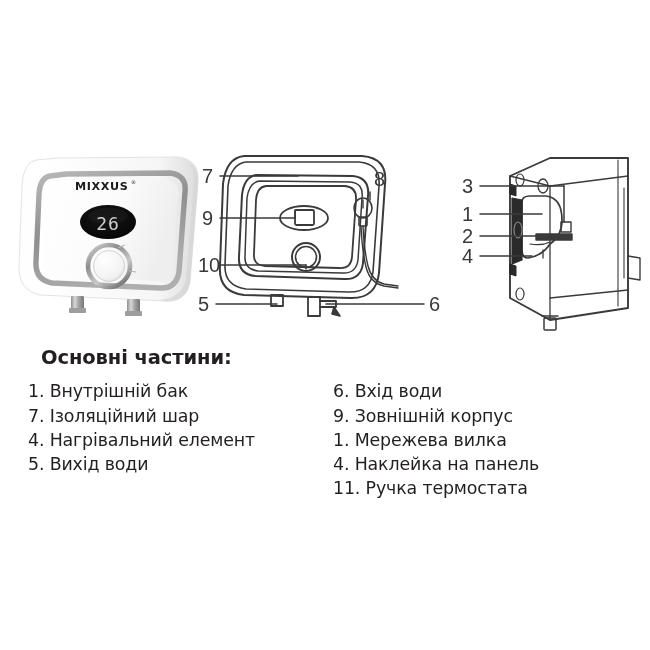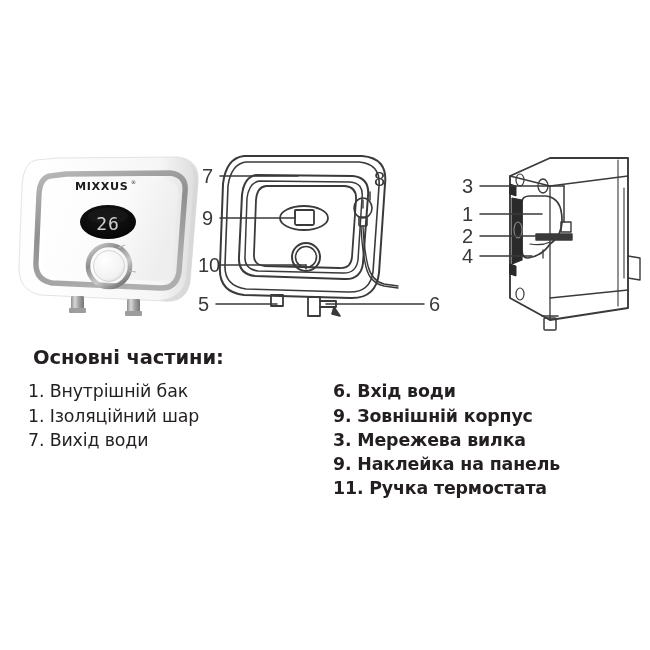--- a/index.html
+++ b/index.html
@@ -42,34 +42,34 @@
     left: 28px;
     top: 347px;
     width: 600px;
   }
   .parts-title {
     font-family: "DejaVu Sans", sans-serif;
     font-weight: bold;
     font-size: 19.5px;
     letter-spacing: -0.1px;
     color: #231f20;
-    margin: 0 0 11px 5px;
+    margin: 0 0 11px 13px;
     line-height: 1.1;
   }
   .parts-columns {
     display: flex;
     align-items: flex-start;
   }
   .parts-col {
     list-style: none;
     margin: 0;
     padding: 0;
   }
   #parts-col-left  { width: 305px; }
-  #parts-col-right { width: 295px; font-weight: bold; }
+  #parts-col-right { width: 295px; }
   .part-item {
     font-family: "DejaVu Sans", sans-serif;
     font-size: 17.4px;
     line-height: 24.2px;
     color: #231f20;
     white-space: nowrap;
     letter-spacing: -0.15px;
   }
 
   
@@ -265,25 +265,26 @@
   </div>
 
 </div>
 
 <div class="parts">
   <h2 class="parts-title">Основні частини:</h2>
 
   <div class="parts-columns">
     <ul class="parts-col" id="parts-col-left">
       <li class="part-item">1. Внутрішній бак</li>
-      <li class="part-item">1. Ізоляційний шар</li>
-      <li class="part-item">7. Вихід води</li>
+      <li class="part-item">7. Ізоляційний шар</li>
+      <li class="part-item">4. Нагрівальний елемент</li>
+      <li class="part-item">5. Вихід води</li>
     </ul>
 
     <ul class="parts-col" id="parts-col-right">
       <li class="part-item">6. Вхід води</li>
       <li class="part-item">9. Зовнішній корпус</li>
-      <li class="part-item">3. Мережева вилка</li>
-      <li class="part-item">9. Наклейка на панель</li>
+      <li class="part-item">1. Мережева вилка</li>
+      <li class="part-item">4. Наклейка на панель</li>
       <li class="part-item">11. Ручка термостата</li>
     </ul>
   </div>
 </div>
 
 </body></html>

